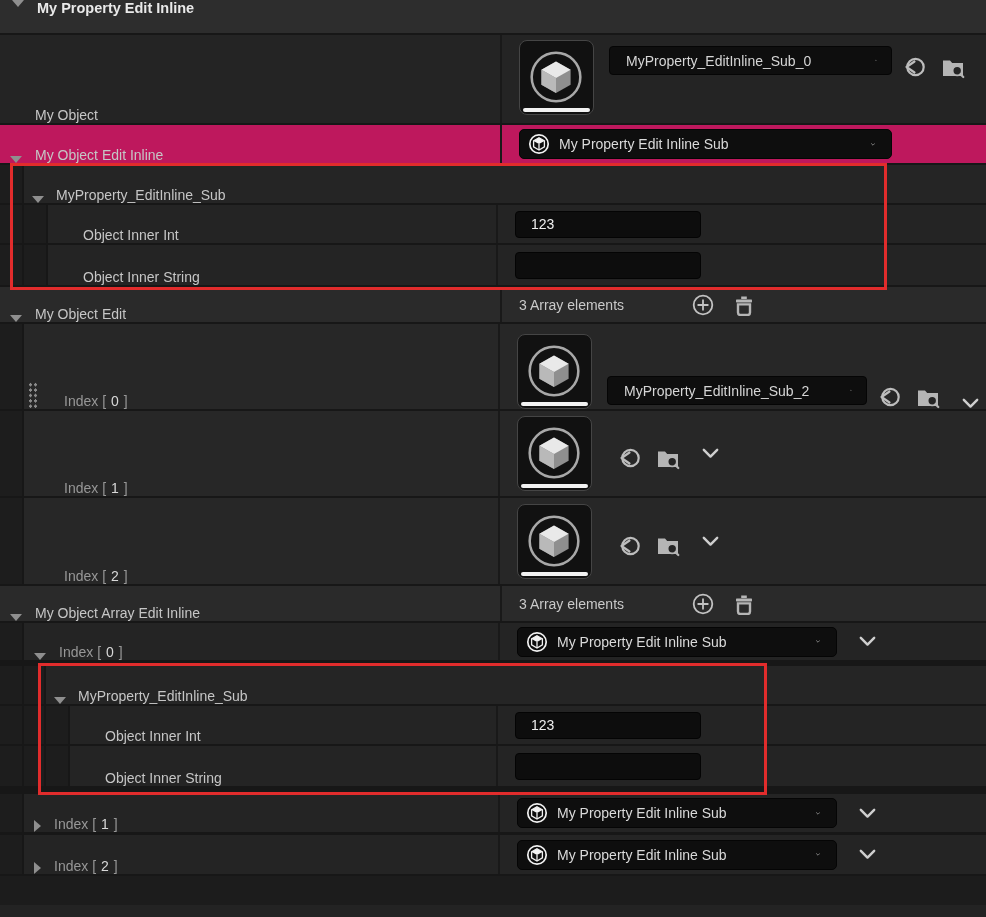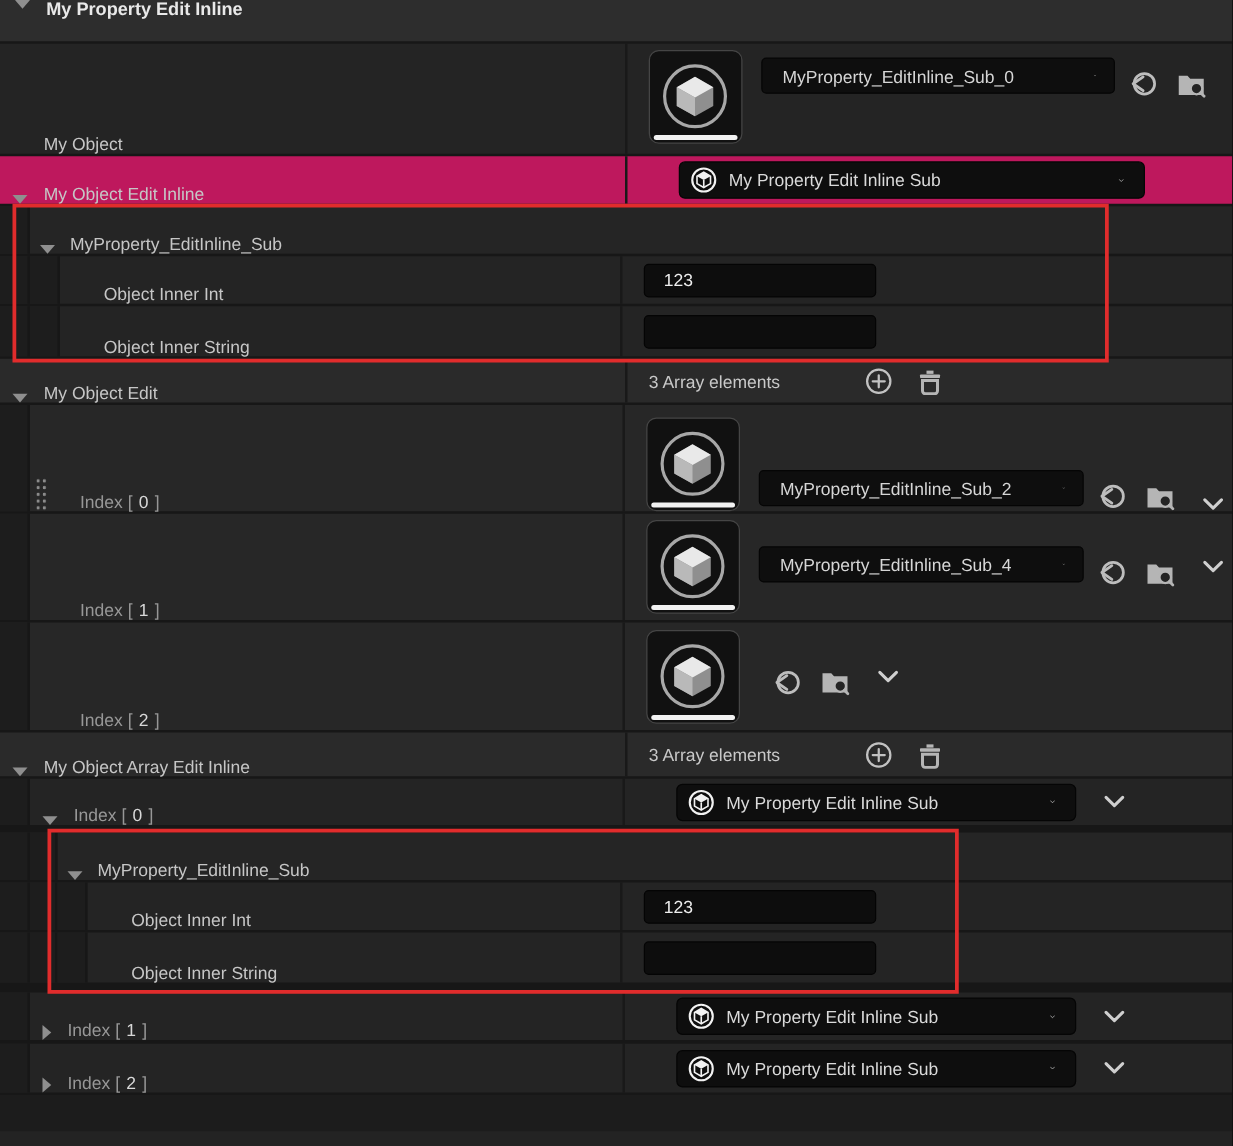--- a/index.html
+++ b/index.html
@@ -60,21 +60,21 @@
           background:#f2f2f2; border-radius:2px; }
 
   
   .ddl{ height:29px; background:#0e0e0e; border:1px solid #050505; border-radius:4px;
         display:flex; align-items:center; padding:0 14px 0 16px; color:#d6d6d6; cursor:pointer; }
   .ddl .tx{ white-space:nowrap; }
   .ddl .chev{ margin-left:auto; padding-left:12px; }
 
   
   .combo{ height:30px; background:#0e0e0e; border:1px solid #050505; border-radius:5px;
-          display:flex; align-items:center; padding:0 16px 0 8px; color:#dadada; cursor:pointer;margin-left:24px; }
+          display:flex; align-items:center; padding:0 16px 0 8px; color:#dadada; cursor:pointer; }
   .combo .tx{ margin-left:9px; white-space:nowrap; }
   .combo .chev{ margin-left:auto; padding-left:10px; }
 
   
   input.field{ width:186px; height:27px; background:#0d0d0d; border:1px solid #040404; border-radius:4px;
                color:#eeeeee; font-family:"Liberation Sans",sans-serif; font-size:14px; padding:0 15px; outline:none; }
 
   .objval{ display:flex; align-items:flex-start; }
   .objval .stack{ margin-left:15px; display:flex; }
   .objval .icons{ display:flex; align-items:center; gap:13px; margin:9px 0 0 10px; }
@@ -289,26 +289,20 @@
       <span class="dim"><span>Index [</span><span class="num">1</span><span>]</span></span>
     </div>
     <div class="val objval" style="align-items:center">
       <div class="thumb">
         <svg width="75" height="71" viewBox="0 0 75 71">
             <use href="#svg-cube-circle-lg"></use>
           </svg>
         <div class="underline"></div>
       </div>
       <div class="stack">
-        <div class="ddl" style="width:260px">
-          <span class="tx">MyProperty_EditInline_Sub_4</span>
-          <svg class="chev" width="14" height="9" viewBox="0 0 14 9">
-              <use href="#svg-chevron"></use>
-            </svg>
-        </div>
         <div class="icons">
           <svg width="26" height="24" viewBox="0 0 26 24">
               <use href="#svg-use-arrow"></use>
             </svg>
           <svg width="24" height="23" viewBox="0 0 24 23">
               <use href="#svg-browse"></use>
             </svg>
         </div>
       </div>
       <div class="expander">

